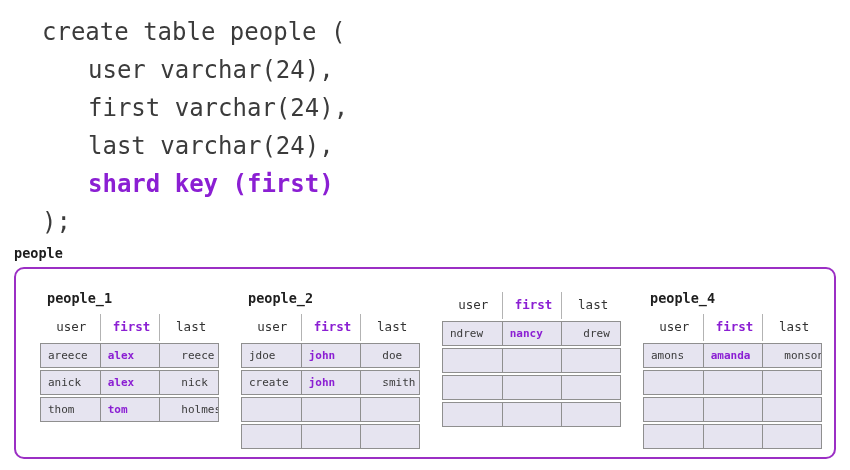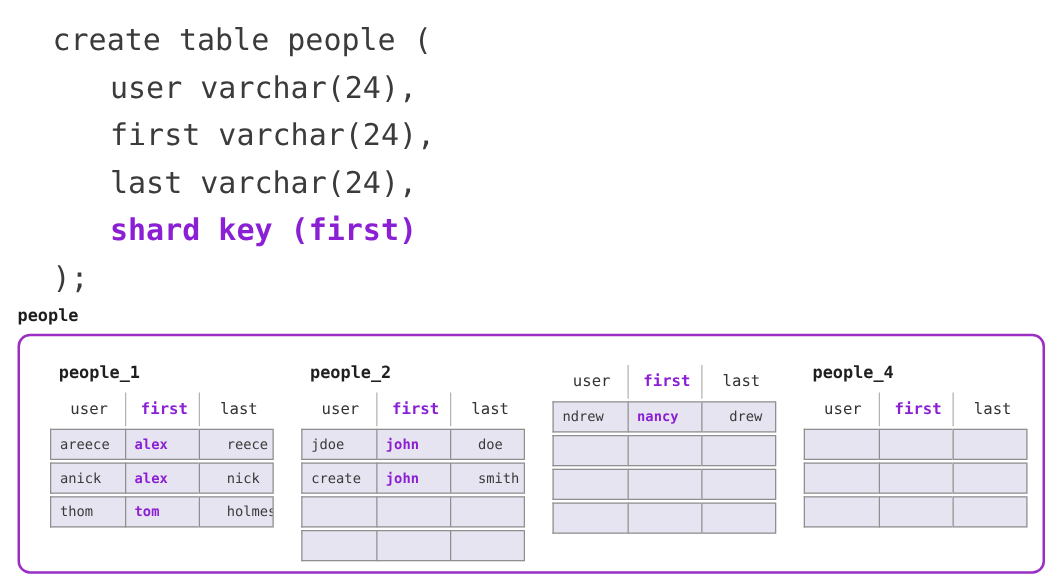--- a/index.html
+++ b/index.html
@@ -185,20 +185,25 @@
     <table class="shard">
       <thead>
         <tr>
           <th>user</th>
           <th class="first-col">first</th>
           <th>last</th>
         </tr>
       </thead>
       <tbody>
         <tr>
+          <td>amons</td>
+          <td class="first-col">amanda</td>
+          <td>monson</td>
+        </tr>
+        <tr>
           <td></td>
           <td class="first-col"></td>
           <td></td>
         </tr>
         <tr>
           <td></td>
           <td class="first-col"></td>
           <td></td>
         </tr>
         <tr>

